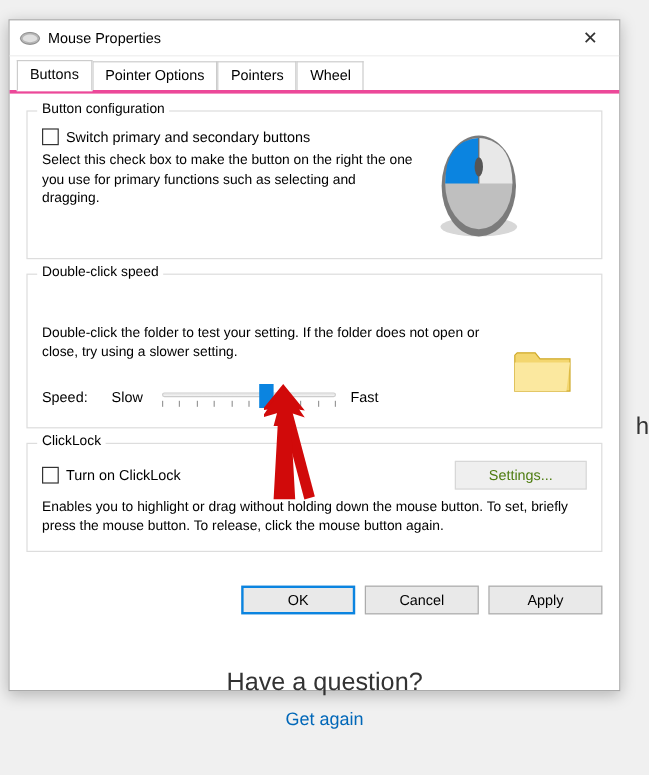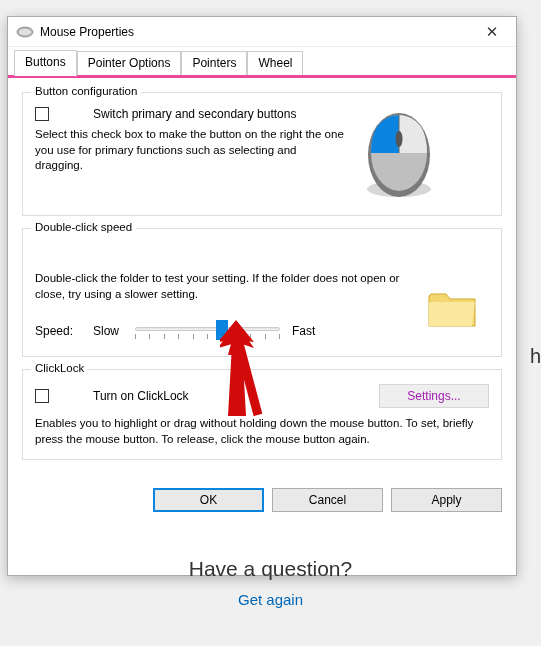--- a/index.html
+++ b/index.html
@@ -79,21 +79,21 @@
     position: relative;
   }
   .group-legend {
     position: absolute;
     top: -8px; left: 8px;
     background: #fff;
     padding: 0 4px;
     font-size: 11.5px;
     color: #000;
   }
-  .chk-row { display: flex; align-items: center; margin: 4px 0 6px 0; gap: 38px; }
+  .chk-row { display: flex; align-items: center; margin: 4px 0 6px 0; }
   .chk {
     width: 14px; height: 14px;
     border: 1px solid #333;
     margin-right: 6px;
     background: #fff;
   }
   .desc { color: #000; font-size: 11.5px; line-height: 1.35; }
   .button-cfg { display: flex; gap: 12px; }
   .button-cfg .txt { flex: 1; max-width: 310px; }
   .mouse-illus {
@@ -123,29 +123,29 @@
   .slider-thumb {
     position: absolute; top: 2px; left: 60%;
     transform: translateX(-50%);
     width: 12px; height: 20px;
     background: #0b84e0;
   }
   .clicklock-row { display: flex; align-items: center; justify-content: space-between; margin: 4px 0 8px 0; }
   .settings-btn {
     width: 110px; height: 24px;
     background: #efefef; border: 1px solid #d7d7d7;
-    color: #a21caf; font-size: 12px;
+    color: #4d7c0f; font-size: 12px;
   }
   .dlg-buttons {
     display: flex; justify-content: flex-end; gap: 8px;
     padding: 0 14px 14px 14px;
     margin-top: 6px;
   }
   .btn {
-    width: 111px; height: 24px;
+    width: 95px; height: 24px;
     background: #e9e9e9; border: 1px solid #acacac;
     font-size: 12px; color: #000;
   }
   .btn.default {
     border: 2px solid #0b84e0;
     background: #e9e9e9;
   }
   
   .arrow-annot {
     position: absolute;

